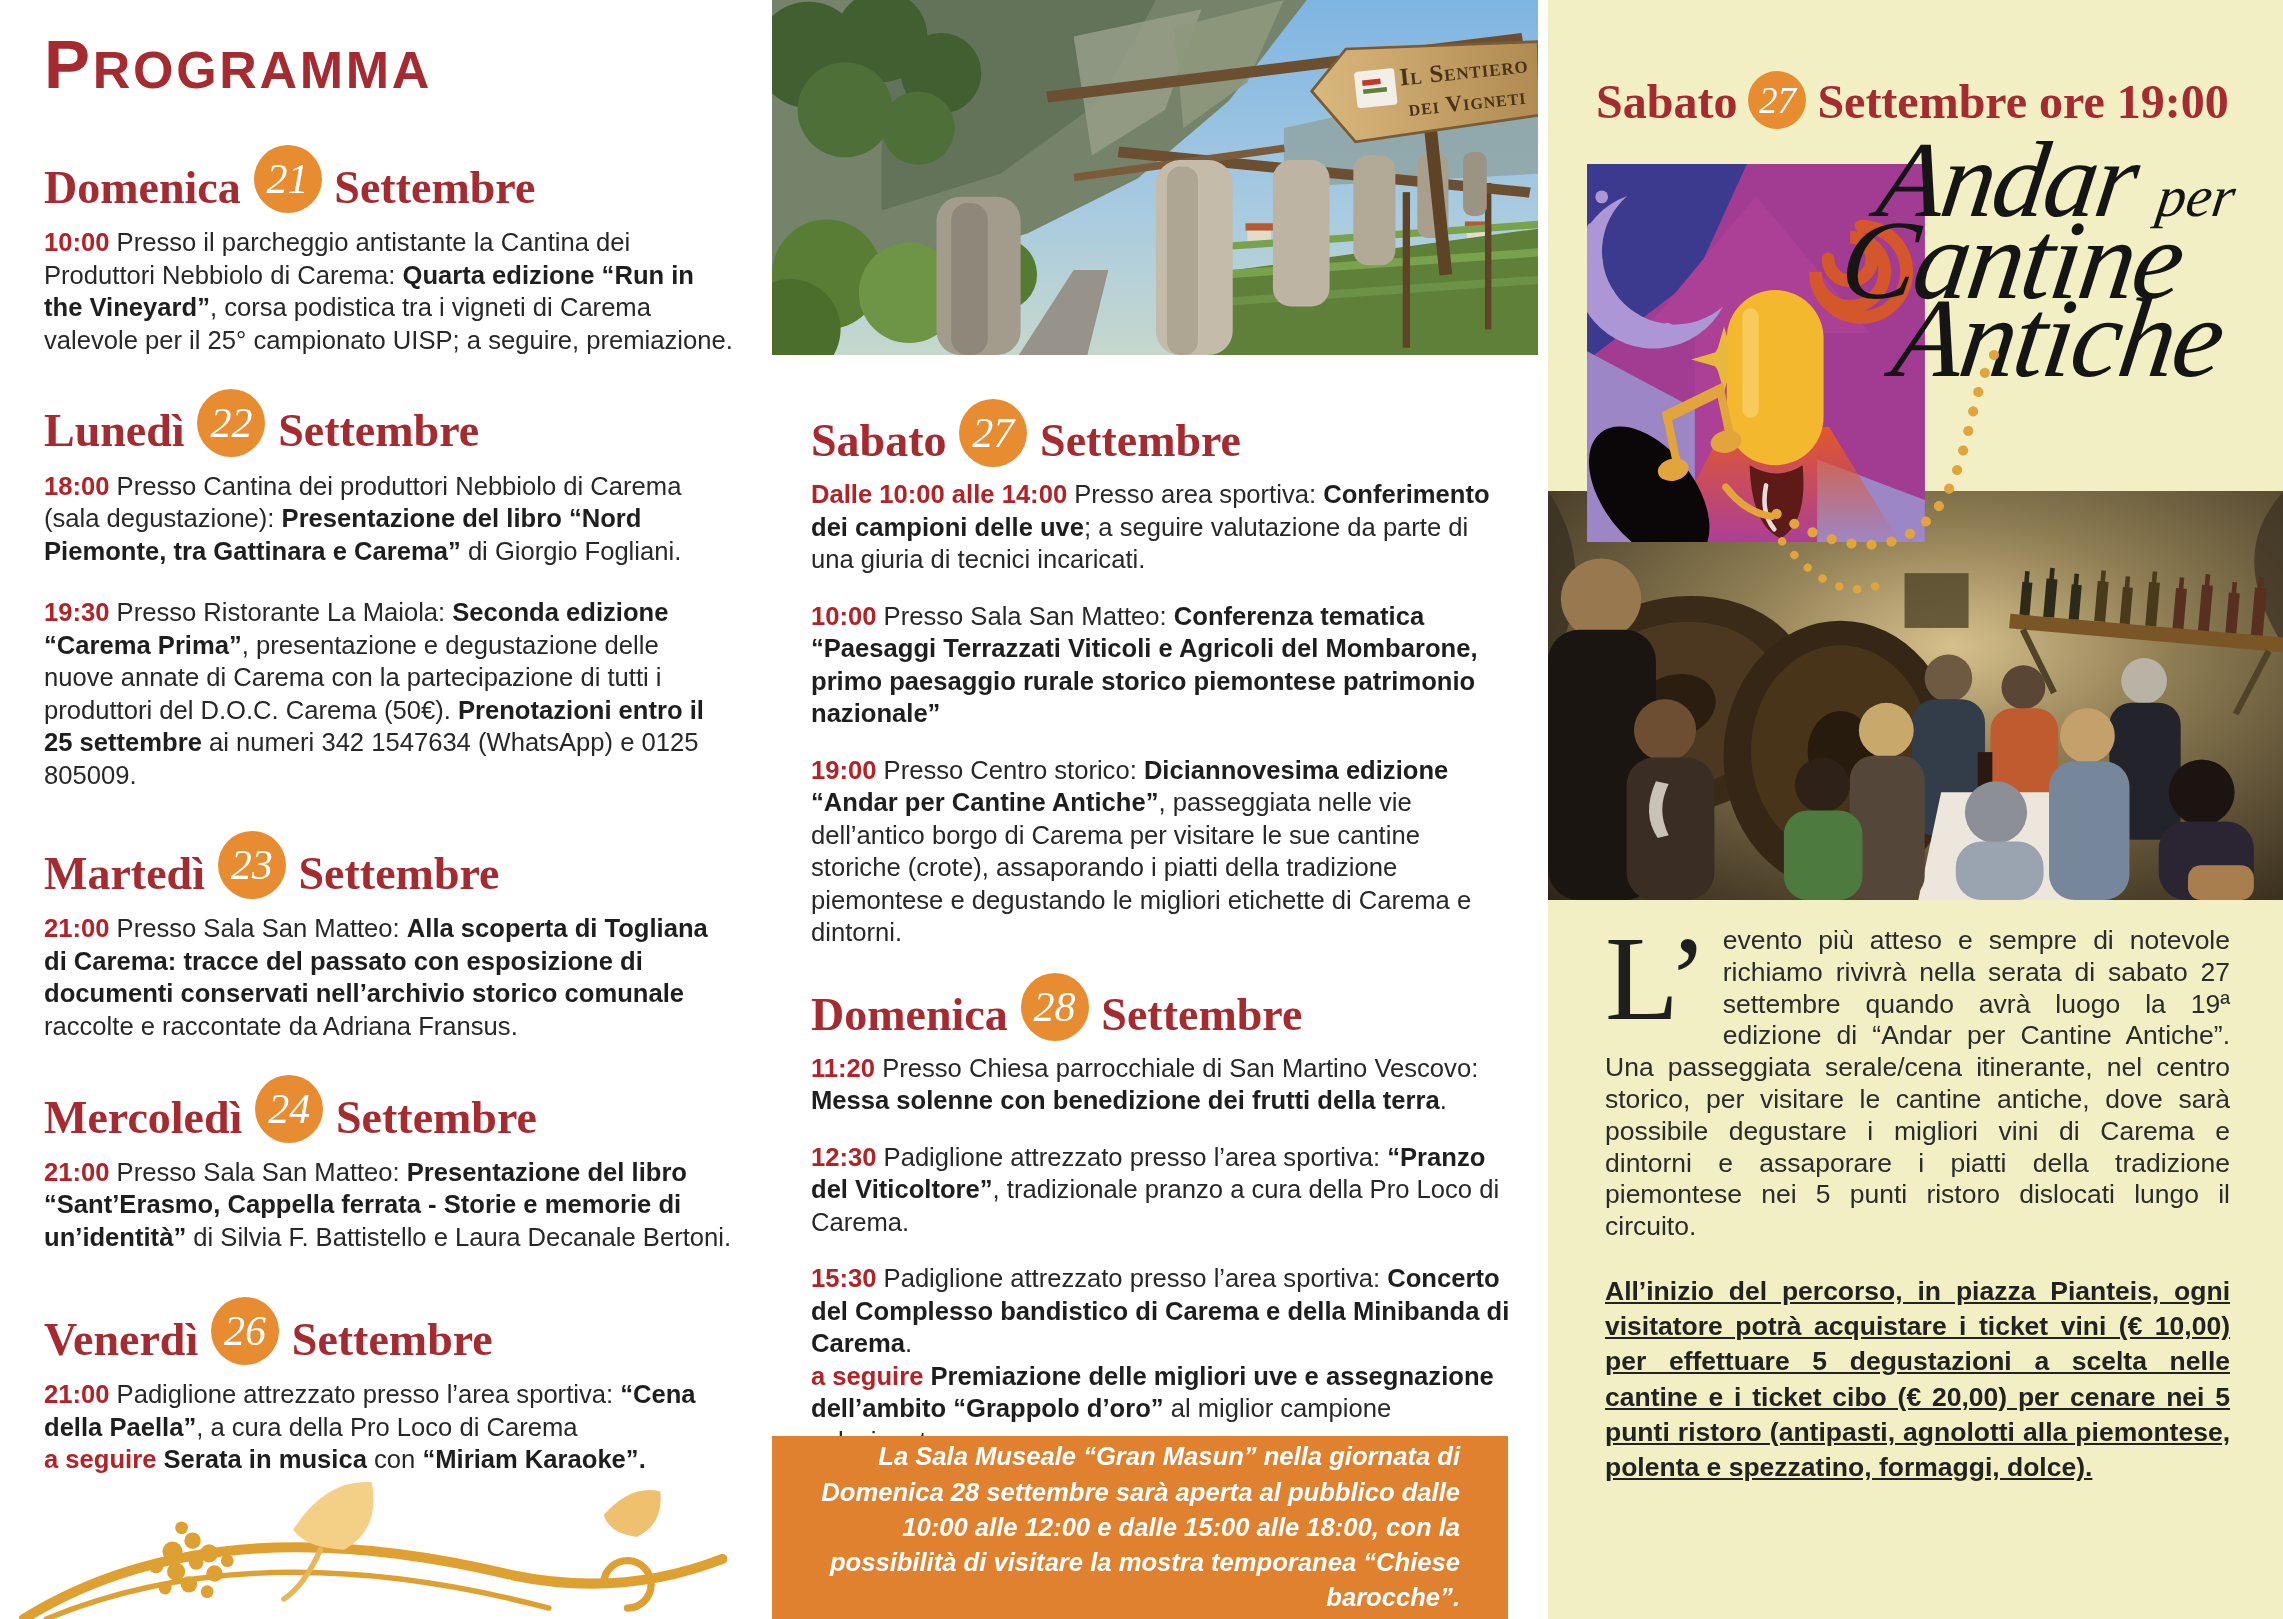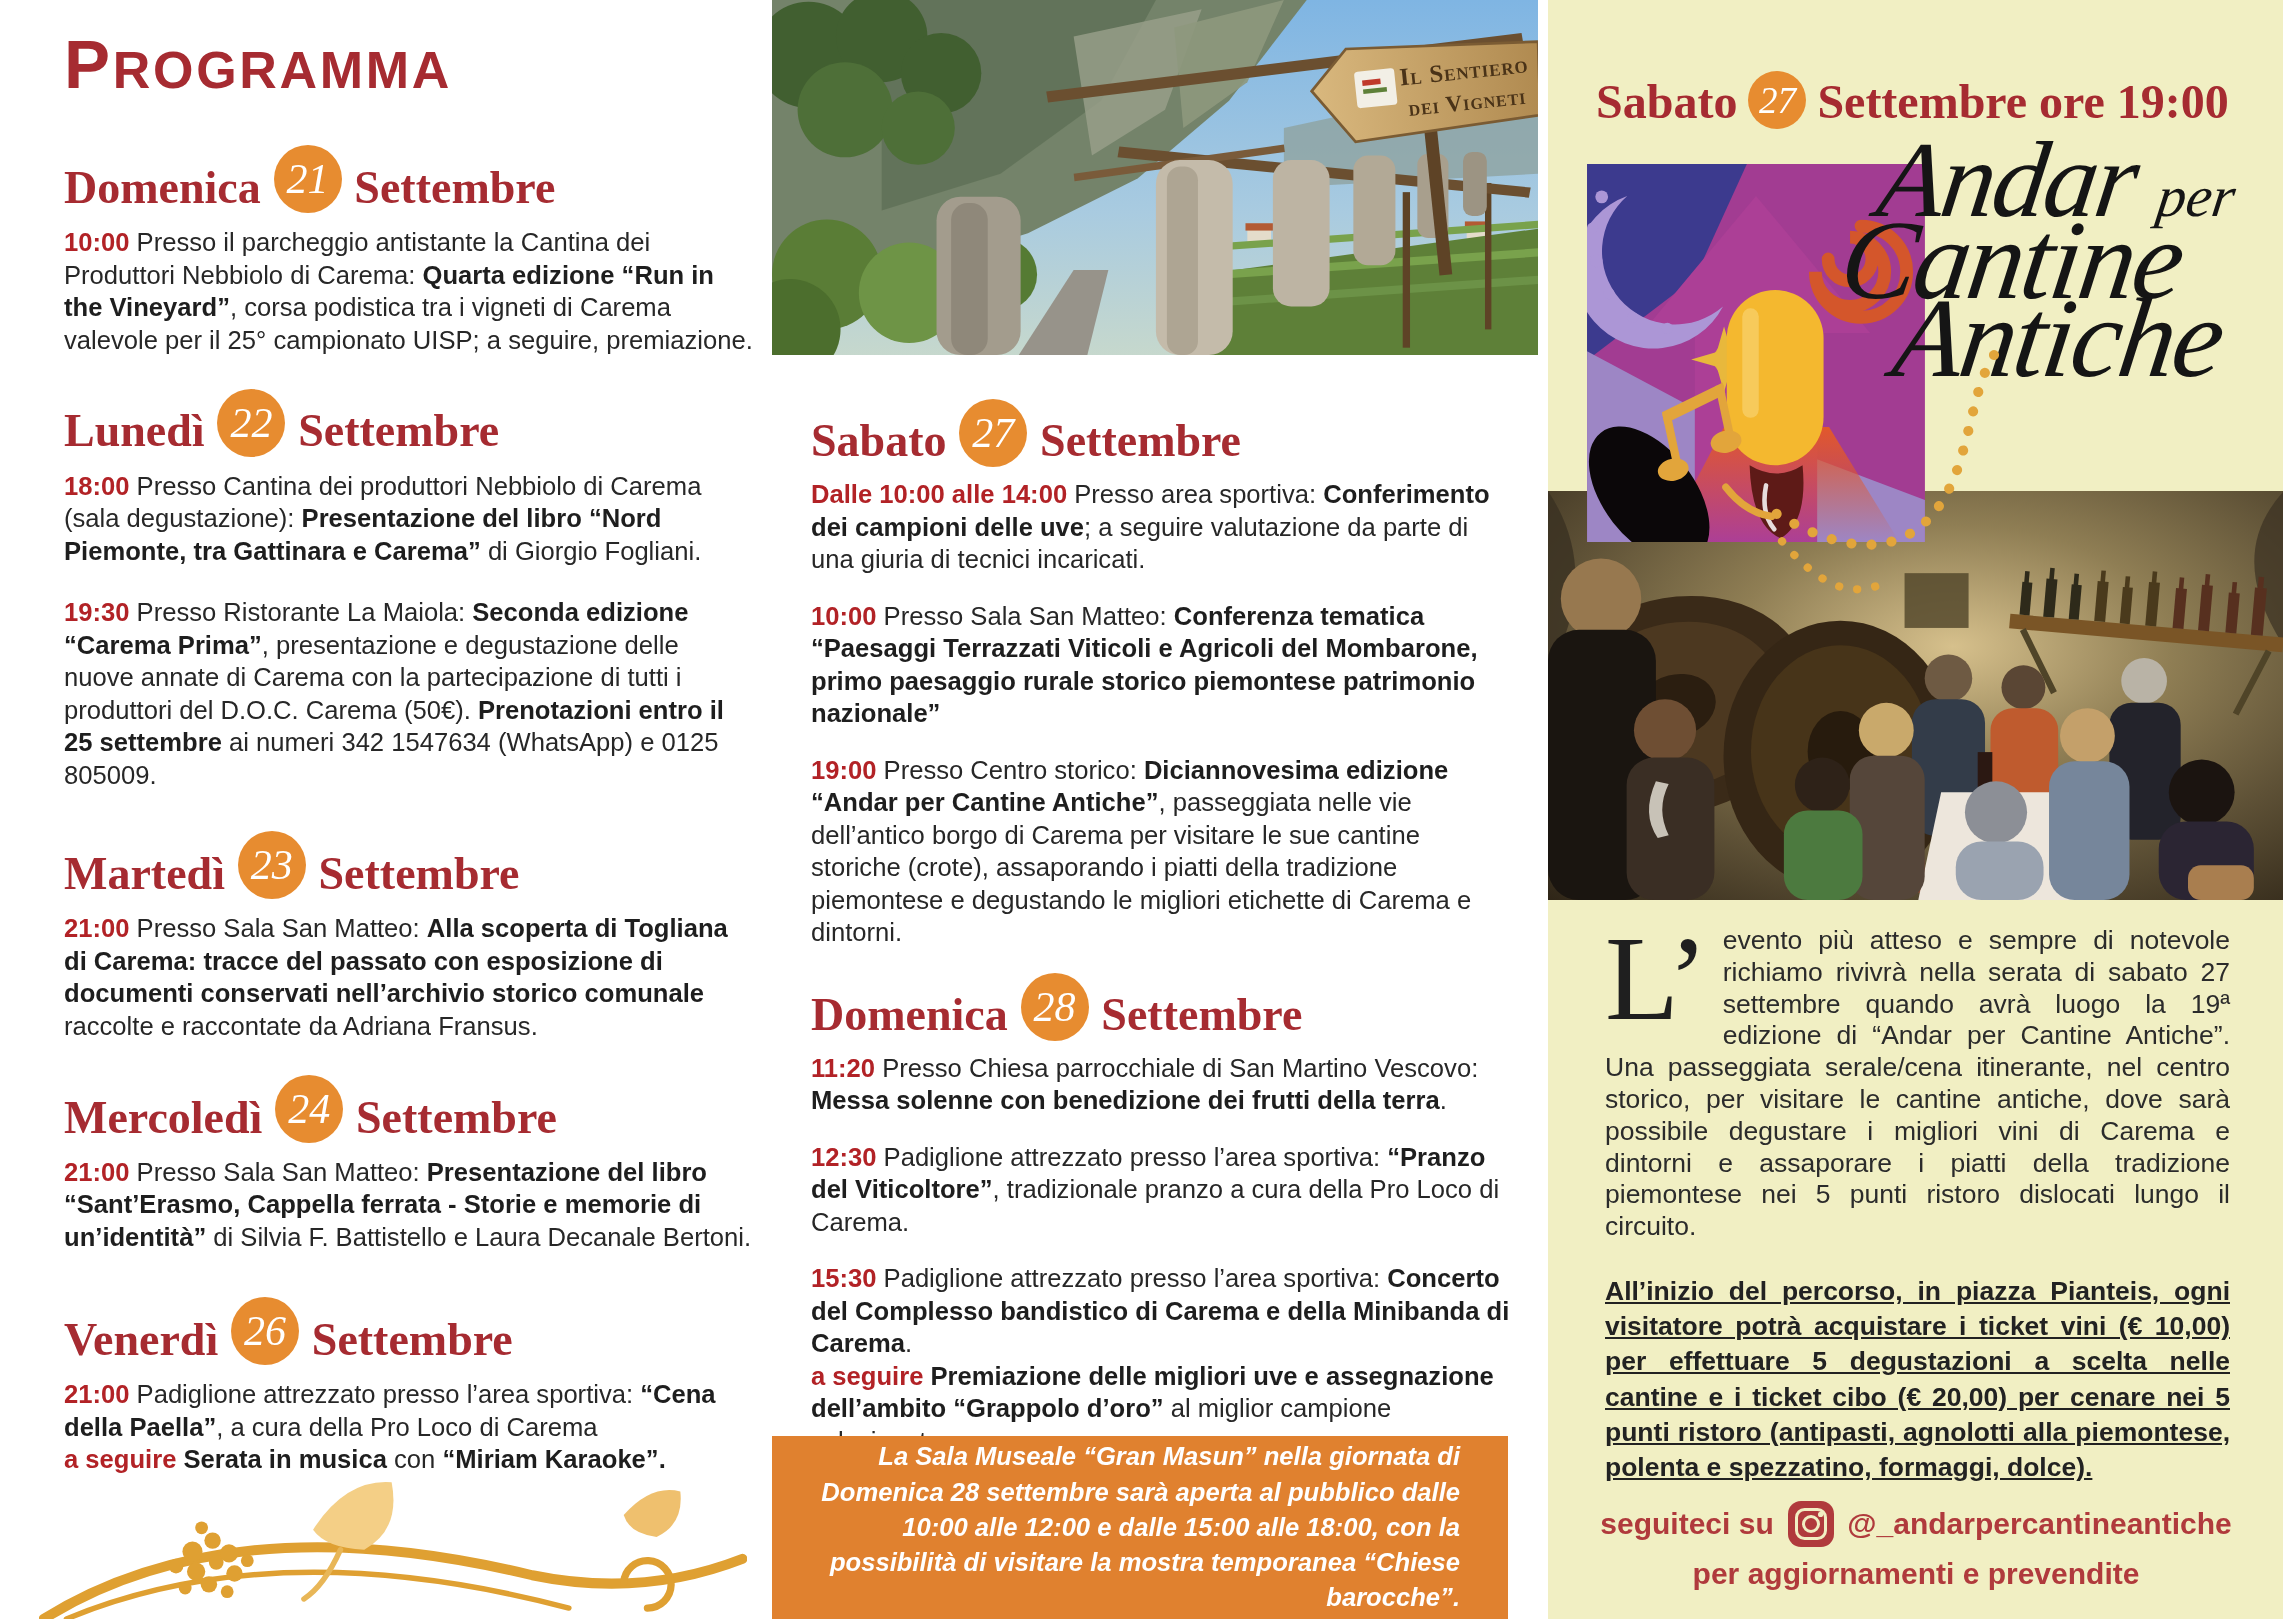--- a/index.html
+++ b/index.html
@@ -11,21 +11,21 @@
        display:inline-flex;align-items:center;justify-content:center;}
   .numcircle .num{font-family:"Liberation Serif","DejaVu Serif",serif;font-style:italic;font-weight:400;
        color:#ffffff;font-size:42px;line-height:1;}
   .numcircle.small{width:58px;height:58px;}
   .numcircle.small .num{font-size:37px;}
   .ev{font-size:25.6px;line-height:1.27;margin:0 0 29px 0;color:#272727;}
   .run-t{color:var(--time_red,#B22226);font-weight:700;}
   .run-b{font-weight:700;color:#1e1e1e;}
   .run-r{color:var(--time_red,#B22226);font-weight:700;}
   
-  .col-left{position:absolute;left:64px;top:0;width:690px;height:100%;}
+  .col-left{position:absolute;left:44px;top:0;width:690px;height:100%;}
   .prog{margin:27.4px 0 42px 0;font-size:52px;font-weight:700;letter-spacing:2.7px;
         color:var(--heading_red,#A62B31);text-transform:uppercase;line-height:1.1;}
   .prog::first-letter{font-size:69px;}
   .flourish{position:absolute;left:-25px;bottom:0;width:708px;height:144px;}
   
   .col-mid{position:absolute;left:772px;top:0;width:766px;height:100%;}
   .vine{display:block;width:766px;height:355px;}
   .mid-text{padding:44px 27.4px 0 39px;}
   .mid-text .day{margin:0 0 11px 0;}
   .mid-text .day.second{margin-top:5.5px;}
@@ -399,28 +399,15 @@
           <rect x="86" y="292" width="96" height="156" rx="30" fill="#3A2E24"></rect>
         <path d="M118,318 q-16,36 2,62 l12,-3 q-14,-28 0,-56 Z" fill="#D8D3C8" opacity=".9"></path>
       </g>
     </svg>
 
     <div class="rp">
       <p class="body1" style="margin:0;"><span class="dropcap">L’</span><span>evento più atteso e sempre di notevole richiamo rivivrà nella serata di sabato 27 settembre quando avrà luogo la 19ª edizione di “Andar per Cantine Antiche”. Una passeggiata serale/cena itinerante, nel centro storico, per visitare le cantine antiche, dove sarà possibile degustare i migliori vini di Carema e dintorni e assaporare i piatti della tradizione piemontese nei 5 punti ristoro dislocati lungo il circuito.</span></p>
       <p class="body2">All’inizio del percorso, in piazza Pianteis, ogni visitatore potrà acquistare i ticket vini (€ 10,00) per effettuare 5 degustazioni a scelta nelle cantine e i ticket cibo (€ 20,00) per cenare nei 5 punti ristoro (antipasti, agnolotti alla piemontese, polenta e spezzatino, formaggi, dolce).</p>
     </div>
 
-    <div class="social">
-      <div class="s1">
-        <span>seguiteci su</span>
-        <svg class="ig" viewBox="0 0 48 48">
-          <rect x="1" y="1" width="46" height="46" rx="13" fill="#B03A3C"></rect>
-          <rect x="9.5" y="9.5" width="29" height="29" rx="8" fill="none" stroke="#F1EFC3" stroke-width="3"></rect>
-          <circle cx="24" cy="24" r="7.5" fill="none" stroke="#F1EFC3" stroke-width="3"></circle>
-          <circle cx="33.6" cy="14.4" r="2.6" fill="#F1EFC3"></circle>
-        </svg>
-        <span class="handle">@_andarpercantineantiche</span>
-      </div>
-      <div class="s2">per aggiornamenti e prevendite</div>
-    </div>
   </section>
 </div>
 
 
 </body></html>

